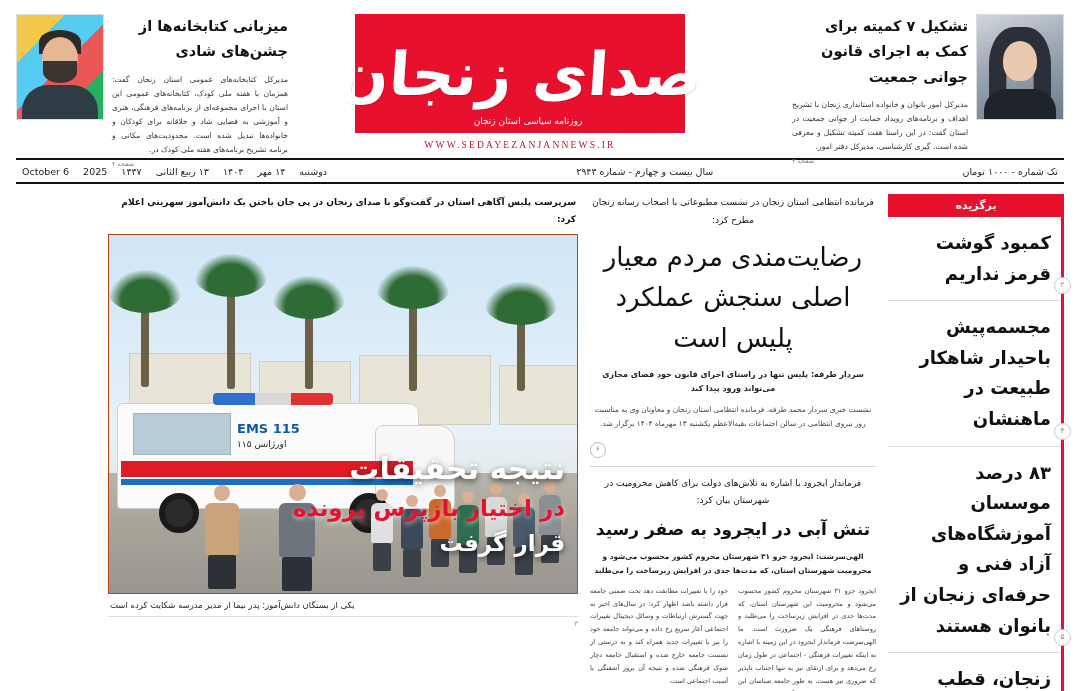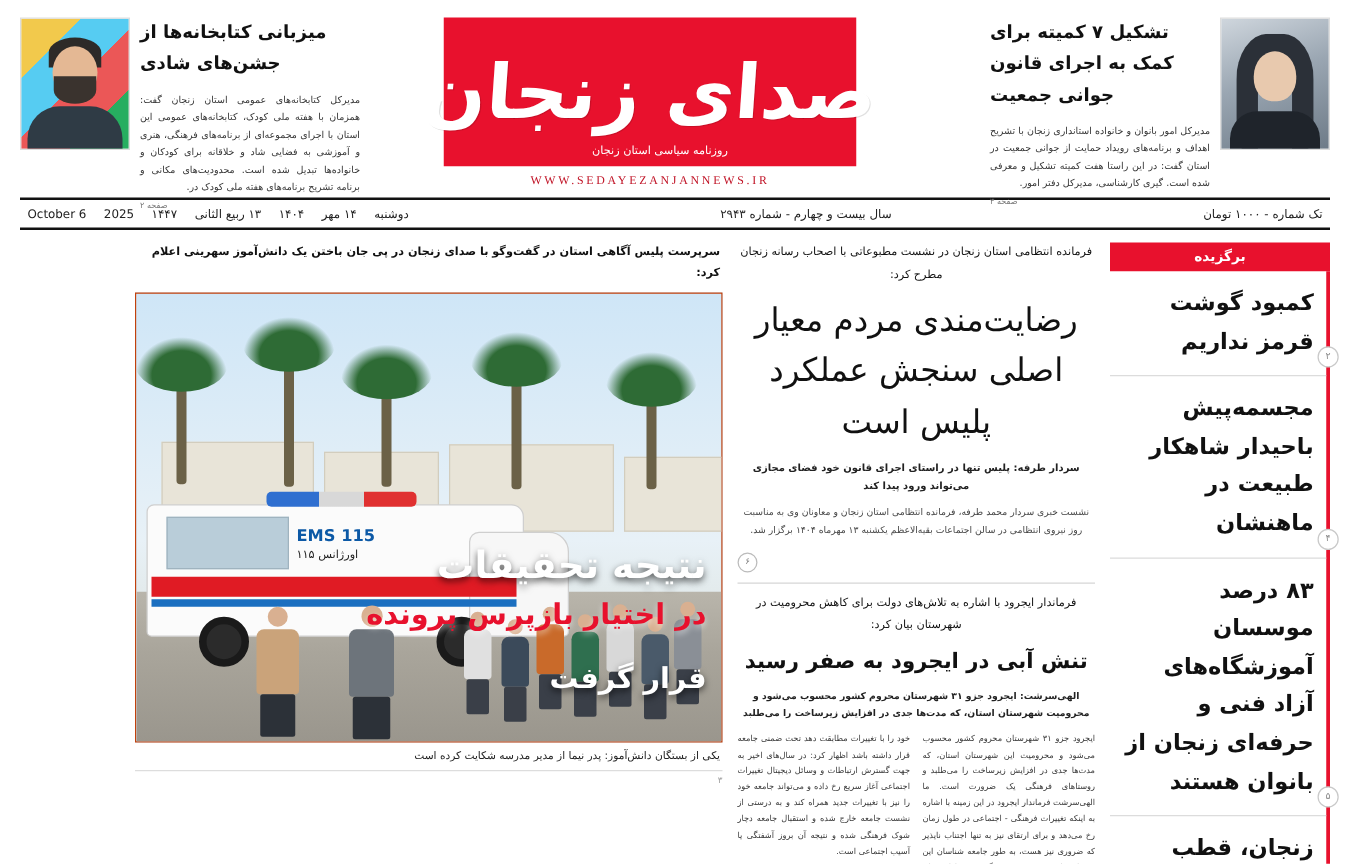--- a/index.html
+++ b/index.html
@@ -73,21 +73,21 @@
     transform: translateX(-50%);
     width: 72px; height: 30px;
     background: #1f242b;
     border-radius: 22px 22px 0 0;
   }
   .mh-right-text { flex: 1 1 auto; }
   .mh-headline {
     font-size: 14.5px;
     font-weight: bold;
     line-height: 1.75;
-    text-align: left;
+    text-align: right;
     color: #111;
     margin-bottom: 8px;
   }
   .mh-body {
     font-size: 7.6px;
     line-height: 1.85;
     text-align: justify;
     color: #333;
   }
   .mh-more {
@@ -382,26 +382,26 @@
     text-shadow: 0 2px 5px rgba(255,255,255,.55);
     display: block;
     margin-top: 4px;
   }
   .ov3 {
     font-size: 23px;
     font-weight: bold;
     color: #ffffff;
     text-shadow: 0 2px 6px rgba(0,0,0,.65);
     display: block;
-    margin-top: 20px;
+    margin-top: 4px;
   }
   .photo-caption-bottom {
     font-size: 8.5px;
     color: #222;
-    text-align: right;
+    text-align: left;
     padding: 6px 2px 0 2px;
     border-bottom: 1px solid #ddd;
     padding-bottom: 6px;
   }
   .page-num-box {
     font-size: 7px;
     color: #999;
     text-align: right;
     padding-top: 3px;
   }

